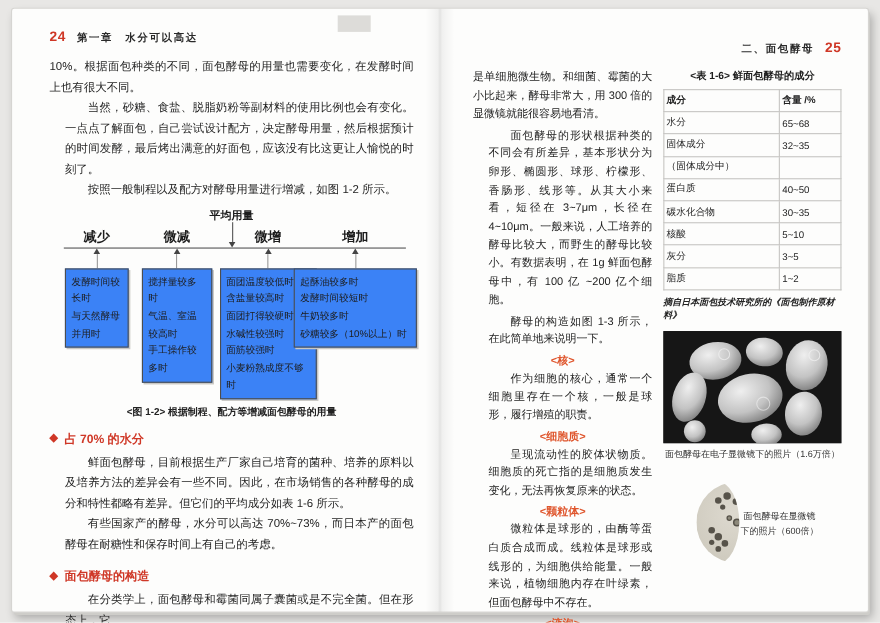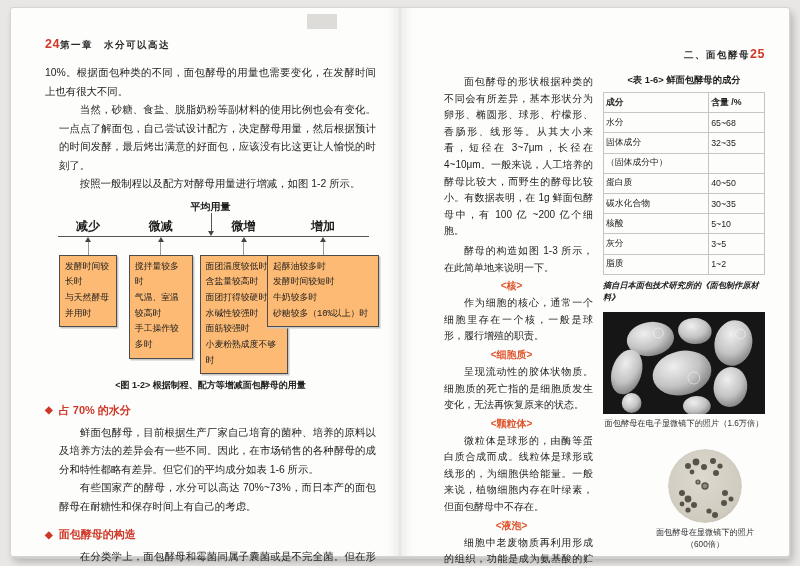--- a/index.html
+++ b/index.html
@@ -18,63 +18,63 @@
   .fold{
     position:absolute;left:50%;top:0;bottom:0;width:26px;transform:translateX(-50%);
     background:linear-gradient(90deg,rgba(0,0,0,0) 0%,rgba(0,0,0,.05) 42%,rgba(0,0,0,.10) 50%,rgba(0,0,0,.05) 58%,rgba(0,0,0,0) 100%);
     pointer-events:none;
   }
   .artifact{position:absolute;left:296px;top:6px;width:30px;height:15px;background:#dddcd9;}
   .page{width:50%;box-sizing:border-box;position:relative;}
   .page-left{padding:18px 24px 0 34px;}
   .page-right{padding:28px 24px 0 30px;}
 
-  .phead{display:flex;align-items:baseline;margin-bottom:12px;margin-top:11px;}
+  .phead{display:flex;align-items:baseline;gap:10px;margin-bottom:12px;}
   .phead.right{justify-content:flex-end;}
   .pnum{color:#cf3726;font-weight:700;font-size:12.5px;letter-spacing:.5px;}
   .pchap{font-size:9.5px;font-weight:700;color:#2a2a2a;letter-spacing:1.5px;}
 
   p.body{margin:0;font-size:10.4px;line-height:1.78;text-align:justify;}
   p.indent{text-indent:2em;margin-left:14px;}
 
   
   .figure{margin:6px 0 4px;}
   .fig-canvas{position:relative;height:174px;}
   .fig-title{position:absolute;top:0;left:50%;transform:translateX(-50%);font-size:10px;font-weight:700;}
   .fig-vline{position:absolute;top:13px;left:50%;width:1px;height:18px;background:#555;}
   .fig-downarrow{position:absolute;top:31px;left:50%;transform:translateX(-50%);
     width:0;height:0;border-left:3.5px solid transparent;border-right:3.5px solid transparent;border-top:5px solid #444;}
   .fig-hline{position:absolute;top:36px;left:4%;right:2%;height:1px;background:#555;}
   .fig-col{position:absolute;top:20px;transform:translateX(-50%);display:flex;flex-direction:column;align-items:center;}
   .fig-label{font-size:12px;font-weight:700;height:13px;line-height:13px;}
   .fig-uparrow{margin-top:4px;width:0;height:0;border-left:3.5px solid transparent;border-right:3.5px solid transparent;border-bottom:5px solid #444;}
   .fig-conn{width:1px;height:13px;background:#999;}
-  .fig-box{border:1px solid #4d4d4d;box-shadow:1.5px 1.5px 0 #c9c8c4;background:#fdba74;
-    padding:4px 5px;font-size:8.8px;line-height:1.78;text-align:left;box-sizing:border-box;font-family:Liberation Mono, monospace;}
+  .fig-box{border:1px solid #4d4d4d;box-shadow:1.5px 1.5px 0 #c9c8c4;background:#3b82f6;
+    padding:4px 5px;font-size:8.8px;line-height:1.78;text-align:left;box-sizing:border-box;}
   .fig-caption{text-align:center;font-size:9px;font-weight:700;margin-top:5px;color:#222;}
 
   .sect-head{margin:11px 0 6px;font-size:11px;font-weight:700;color:#cf3726;display:flex;align-items:center;gap:6px;}
   .sect-head .diamond{font-size:10px;line-height:1;}
 
   
   .cols{display:flex;gap:10px;}
   .col-main{width:163px;flex:none;}
   .col-main p.body{font-size:10px;line-height:1.66;margin-bottom:3px;}
   .subhead{color:#df552c;font-weight:700;font-size:10px;text-align:center;margin:3px 0 2px;}
 
   .col-side{flex:1;min-width:0;}
   .tbl-title{text-align:center;font-size:9.3px;font-weight:700;margin-bottom:5px;}
   table.comp{width:100%;border-collapse:collapse;font-size:8.8px;}
   table.comp th,table.comp td{border:1px solid #c6c5c2;text-align:left;padding:3.6px 2px;font-weight:400;color:#222;height:11px;}
   table.comp th{font-weight:700;}
   .tbl-note{margin-top:5px;font-size:8.2px;font-weight:700;font-style:italic;line-height:1.5;color:#222;}
 
   .photo1{margin-top:8px;width:100%;height:102px;overflow:hidden;background:#141414;}
   .photo-caption{margin-top:4px;font-size:8.2px;color:#333;text-align:center;line-height:1.5;}
-  .photo2-wrap{margin-top:18px;width:112px;margin-left:auto;margin-right:4px;display:flex;flex-direction:column;align-items:center;justify-content:center;}
+  .photo2-wrap{margin-top:18px;width:112px;margin-left:auto;margin-right:20px;display:flex;align-items:center;justify-content:center;}
   .photo2{width:74px;height:74px;border-radius:50%;overflow:hidden;}
 </style>
 </head>
 <body>
 
 <div class="spread">
   <div class="artifact"></div>
 
   <div class="page page-left">
     <div class="phead">
@@ -158,20 +158,21 @@
   </div>
 
   <div class="page page-right">
     <div class="phead right">
       <span class="pchap">二、面包酵母</span>
       <span class="pnum">25</span>
     </div>
 
     <div class="cols">
       <div class="col-main">
+        <p class="body">是单细胞微生物。和细菌、霉菌的大小比起来，酵母非常大，用 300 倍的显微镜就能很容易地看清。</p>
         <p class="body indent">面包酵母的形状根据种类的不同会有所差异，基本形状分为卵形、椭圆形、球形、柠檬形、香肠形、线形等。从其大小来看，短径在 3~7μm，长径在 4~10μm。一般来说，人工培养的酵母比较大，而野生的酵母比较小。有数据表明，在 1g 鲜面包酵母中，有 100 亿 ~200 亿个细胞。</p>
         <p class="body indent">酵母的构造如图 1-3 所示，在此简单地来说明一下。</p>
 
         <div class="subhead">&lt;核&gt;</div>
         <p class="body indent">作为细胞的核心，通常一个细胞里存在一个核，一般是球形，履行增殖的职责。</p>
 
         <div class="subhead">&lt;细胞质&gt;</div>
         <p class="body indent">呈现流动性的胶体状物质。细胞质的死亡指的是细胞质发生变化，无法再恢复原来的状态。</p>
 
         <div class="subhead">&lt;颗粒体&gt;</div>

